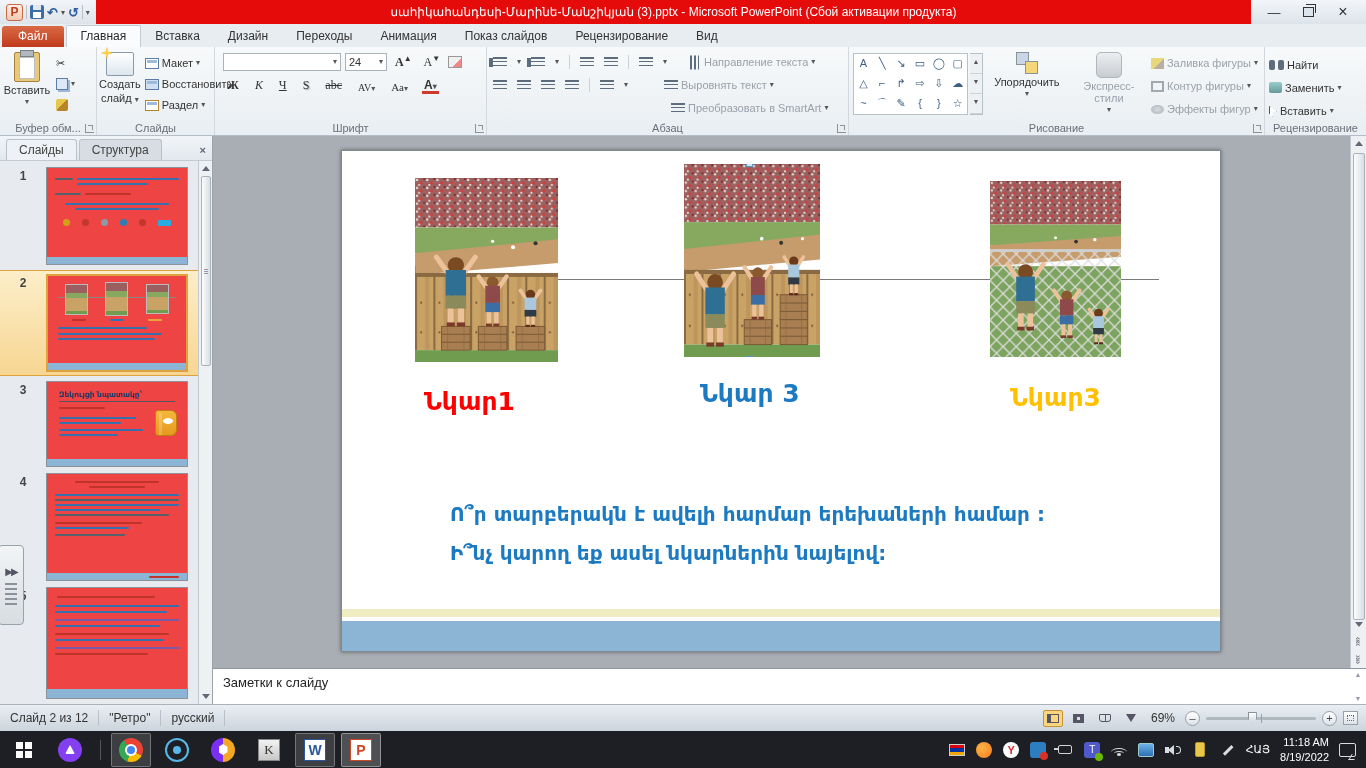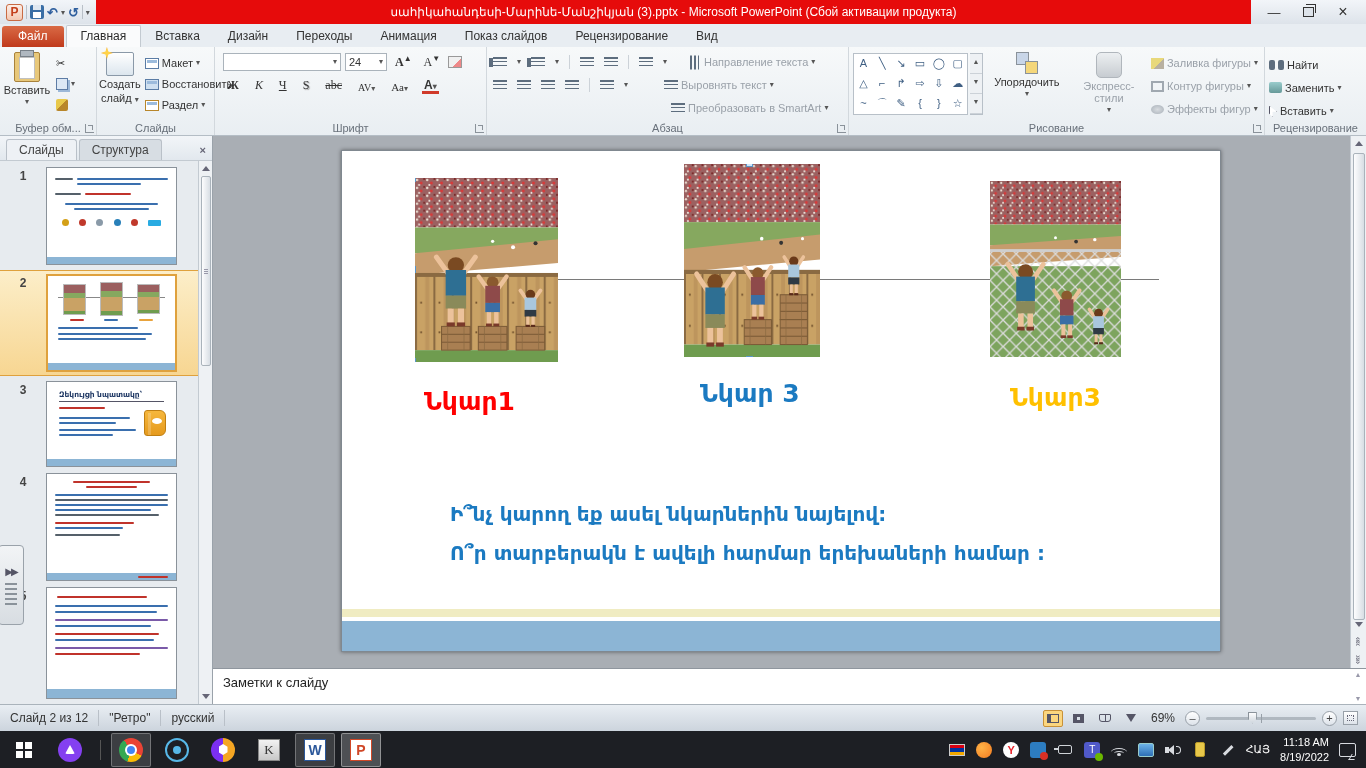--- a/index.html
+++ b/index.html
@@ -63,21 +63,21 @@
   
   .workspace{position:absolute;left:0;top:136px;width:1366px;height:568px;display:flex}
   .leftpanel{width:213px;background:#e7ebef;border-right:1px solid #9aa2aa;display:flex;flex-direction:column}
   .ptabs{height:25px;display:flex;align-items:flex-end;padding-left:6px;gap:2px;background:linear-gradient(#f2f5f8,#e2e8ee);border-bottom:1px solid #c3cad1}
   .ptab{padding:3px 12px;font-size:12px;border:1px solid #b9c0c8;border-bottom:none;border-radius:3px 3px 0 0;background:#d7dde3;color:#444}
   .ptab.on{background:#eef1f5;font-weight:normal}
   .ptab-x{margin-left:auto;margin-right:6px;margin-bottom:4px;color:#667;font-size:11px;font-weight:bold}
   .thumbzone{flex:1;position:relative;overflow:hidden}
   .thumbrow{display:flex;margin-top:6px}
   .tnum{width:46px;text-align:center;font-size:12px;font-weight:bold;color:#444;padding-top:2px;flex:none}
-  .thumb{width:131px;height:98px;background:#ffffff;border:1px solid #8a929a;position:relative;overflow:hidden;flex:none}
+  .thumb{width:142px;height:98px;background:#ef4444;border:1px solid #8a929a;position:relative;overflow:hidden;flex:none}
   .thumbrow.sel .thumb{border:2px solid #dfa13d}
   .thumbrow.sel{background:linear-gradient(#fceec9,#f7d692);outline:1px solid #dfa13d;margin-right:14px;padding:3px 0 3px}
   .bluestrip{position:absolute;left:0;right:0;bottom:0;height:7px;background:#8cb5d5}
   .bar{height:2px;border-radius:1px}
   .bb{background:#3a6fae}.rr{background:#c0332b}.dd{background:#55606a}.oo{background:#e8a33d}
   .miniimgs{display:flex;justify-content:space-around;align-items:center;padding:6px 8px 0;position:relative}
   .miniimg{width:23px;height:31px;background:linear-gradient(#9b5f5f 0 26%,#86a85f 26% 44%,#c9a265 44% 88%,#6f9c4f 88%);border:1px solid #bbb}
   .minil{position:absolute;left:10px;right:10px;top:21px;height:1px;background:#888;z-index:0}
   .book-ic{position:absolute;right:10px;top:28px;width:22px;height:26px;background:linear-gradient(#f6b73c,#e59a1e);border-radius:3px 6px 6px 3px;border:1px solid #c07f12}
   .book-ic:before{content:"";position:absolute;left:3px;top:2px;width:3px;height:22px;background:#fff3}
@@ -683,22 +683,22 @@
               <use href="#figB" x="82" y="166"></use>
               <use href="#figC" x="116" y="172"></use>
           </svg>
         </div>
 
         <div class="imglabel" style="color:#ff0000;left:82px;top:236px">Նկար1</div>
         <div class="imglabel" style="color:#1b7ac1;left:358px;top:228px">Նկար 3</div>
         <div class="imglabel" style="color:#ffc000;left:668px;top:232px">Նկար3</div>
 
         <div class="questions">
+          <div>Ո՞ր տարբերակն է ավելի  հարմար  երեխաների համար :</div>
           <div>Ի՞նչ կարող եք ասել  նկարներին նայելով:</div>
-          <div>Ո՞ր տարբերակն է ավելի  հարմար  երեխաների համար :</div>
         </div>
 
         <div class="creamstrip"></div>
         <div class="bandblue"></div>
       </div>
 
       <div class="vscroll">
         <span class="sarrow up"></span>
         <span class="vthumb"></span>
         <span class="sarrow dn" style="margin-top:0"></span>

